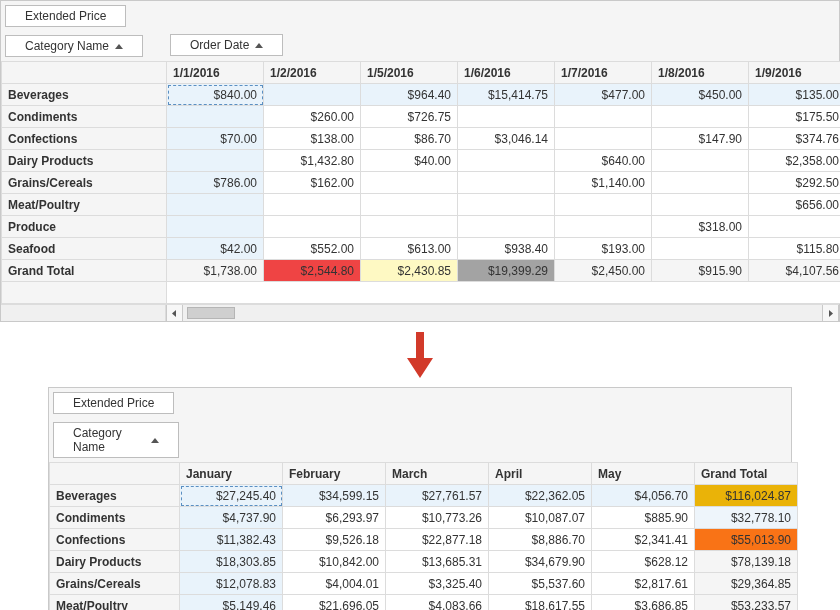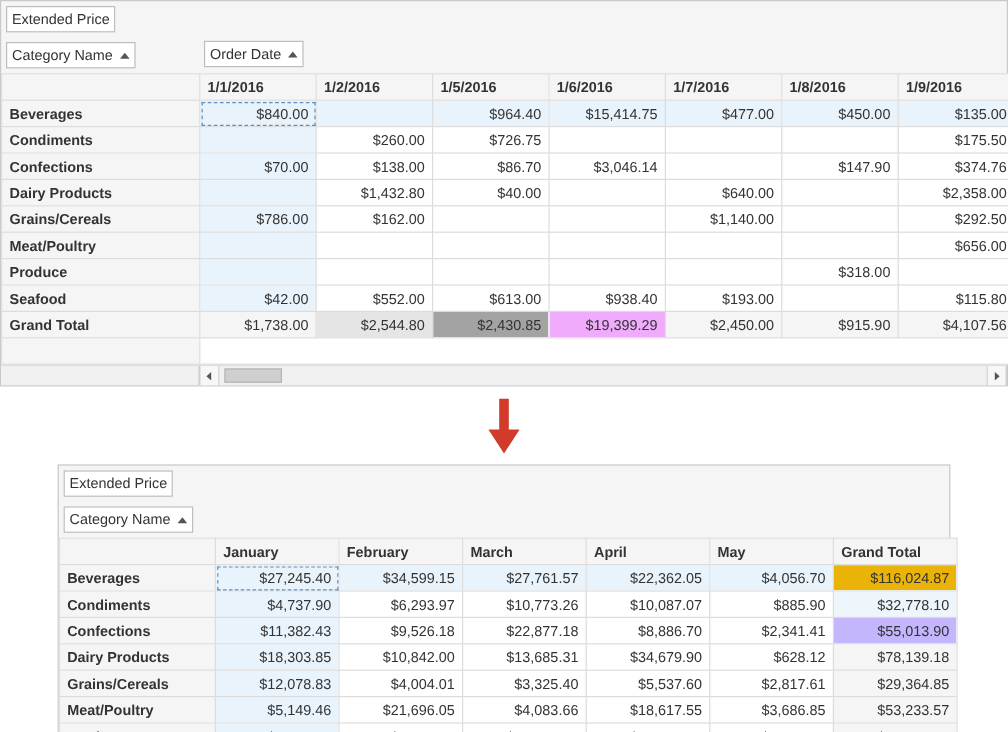--- a/index.html
+++ b/index.html
@@ -26,21 +26,21 @@
   }
   .right-header-col {
     flex: 1 1 auto;
   }
   .field-btn {
     display: inline-flex;
     align-items: center;
     gap: 6px;
     background: #fff;
     border: 1px solid #bdbdbd;
-    padding: 3px 4px;
+    padding: 3px 19px;
     margin: 4px 0 4px 4px;
     font-size: 12px;
     cursor: pointer;
   }
   .field-btn .sort-icon {
     width: 0; height: 0;
     border-left: 4px solid transparent;
     border-right: 4px solid transparent;
     border-bottom: 5px solid #555;
   }
@@ -215,23 +215,23 @@
         <td class="num"><span>$552.00</span></td>
         <td class="num"><span>$613.00</span></td>
         <td class="num"><span>$938.40</span></td>
         <td class="num"><span>$193.00</span></td>
         <td class="num"><span></span></td>
         <td class="num"><span>$115.80</span></td>
       </tr>
       <tr>
         <th class="rowhdr"><span>Grand Total</span></th>
         <td class="num hl" style="background:#f5f5f5"><span>$1,738.00</span></td>
-        <td class="num" style="background:#e5e5e5"><span>$2,544.80</span></td>
-        <td class="num" style="background:#a3a3a3"><span>$2,430.85</span></td>
-        <td class="num" style="background:#f0abfc"><span>$19,399.29</span></td>
+        <td class="num" style="background:#ef4444"><span>$2,544.80</span></td>
+        <td class="num" style="background:#fef9c3"><span>$2,430.85</span></td>
+        <td class="num" style="background:#a3a3a3"><span>$19,399.29</span></td>
         <td class="num" style="background:#f5f5f5"><span>$2,450.00</span></td>
         <td class="num" style="background:#f5f5f5"><span>$915.90</span></td>
         <td class="num" style="background:#f5f5f5"><span>$4,107.56</span></td>
       </tr>
       <tr class="blankrow">
         <th class="rowhdr"></th>
           <td colspan="7"></td>
       </tr>
     </tbody>
   </table>
@@ -317,21 +317,21 @@
         <td class="num"><span>$885.90</span></td>
         <td class="num hl" style="background:#eef5fb"><span>$32,778.10</span></td>
       </tr>
       <tr>
         <th class="rowhdr"><span>Confections</span></th>
         <td class="num hl"><span>$11,382.43</span></td>
         <td class="num"><span>$9,526.18</span></td>
         <td class="num"><span>$22,877.18</span></td>
         <td class="num"><span>$8,886.70</span></td>
         <td class="num"><span>$2,341.41</span></td>
-        <td class="num hl" style="background:#c4b5fd"><span>$55,013.90</span></td>
+        <td class="num hl" style="background:#f97316"><span>$55,013.90</span></td>
       </tr>
       <tr>
         <th class="rowhdr"><span>Dairy Products</span></th>
         <td class="num hl"><span>$18,303.85</span></td>
         <td class="num"><span>$10,842.00</span></td>
         <td class="num"><span>$13,685.31</span></td>
         <td class="num"><span>$34,679.90</span></td>
         <td class="num"><span>$628.12</span></td>
         <td class="num" style="background:#f5f5f5"><span>$78,139.18</span></td>
       </tr>

